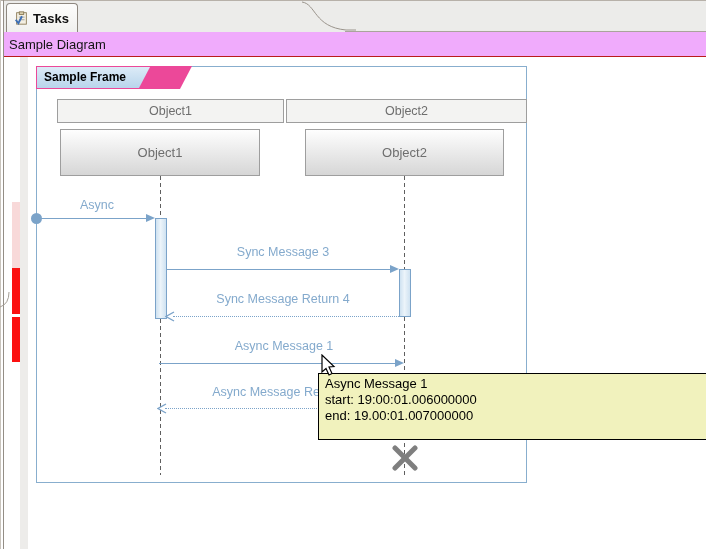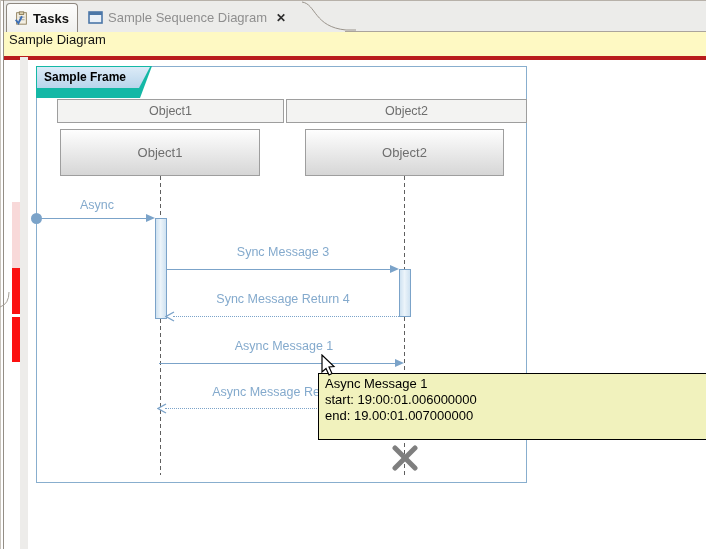--- a/index.html
+++ b/index.html
@@ -25,36 +25,36 @@
   }
   .tab.active .tab-label{font-size:13px;font-weight:bold;color:#111;}
   .tab.inactive{left:80px;width:216px;padding:0 4px;}
   .tab.inactive .tab-label{font-size:13px;color:#8f8f8f;}
   .tab-close{font-size:12px;font-weight:bold;color:#2e2e2e;margin-left:4px;cursor:default;line-height:1;}
   .tab-curve{position:absolute;left:296px;top:0;}
 
   
   .toolbar{
     position:absolute;left:4px;top:32px;width:702px;height:24px;
-    background:#fef9c3;border-bottom:4px solid #b91c1c;
-    display:flex;align-items:flex-start;
+    background:#f0abfc;border-bottom:1px solid #b91c1c;
+    display:flex;align-items:center;
   }
   .toolbar-title{font-size:13px;color:#141414;padding-left:5px;}
 
   
   .ruler-band{position:absolute;left:20px;top:57px;width:8px;height:492px;background:#edecea;}
   .marker{position:absolute;left:12px;width:8px;}
   .marker.pink{top:202px;height:66px;background:#f8d9d9;}
   .marker.red1{top:268px;height:46px;background:#fb1010;}
   .marker.red2{top:317px;height:45px;background:#fb1010;}
 
   
   .frame{position:absolute;left:36px;top:66px;width:491px;height:417px;border:1px solid #88aece;box-sizing:border-box;}
-  .frame-tag{position:absolute;left:-1px;top:-1px;width:116px;height:32px;
-    background:#14b8a6;clip-path:polygon(0 0,100% 0,calc(100% - 12px) 100%,0 100%);}
+  .frame-tag{position:absolute;left:-1px;top:-1px;width:116px;height:23px;
+    background:#ec4899;clip-path:polygon(0 0,100% 0,calc(100% - 12px) 100%,0 100%);padding-left:40px;}
   .frame-tag-inner{position:absolute;left:1px;top:1px;width:113px;height:21px;
     background:linear-gradient(#dcebf7,#b9d5ec);clip-path:polygon(0 0,100% 0,calc(100% - 11px) 100%,0 100%);
     font-size:12px;font-weight:bold;color:#000;line-height:21px;padding-left:7px;box-sizing:border-box;}
 
   .col-header{position:absolute;top:32px;height:24px;background:#f3f3f2;border:1px solid #9e9e9e;
     box-sizing:border-box;display:flex;align-items:center;justify-content:center;
     font-size:12.5px;color:#6e6e6e;}
   .col-header.c1{left:20px;width:227px;}
   .col-header.c2{left:249px;width:241px;}
 
@@ -111,28 +111,20 @@
       <svg width="16" height="16" viewBox="0 0 16 16">
         <rect x="3" y="2" width="11" height="13" fill="#f3efe2" stroke="#8a7a55" stroke-width="1"></rect>
         <rect x="6" y="1" width="5" height="3" fill="#d9cfae" stroke="#8a7a55" stroke-width="1"></rect>
         <line x1="5.5" y1="7" x2="12" y2="7" stroke="#9a9a9a" stroke-width="1"></line>
         <line x1="5.5" y1="10" x2="12" y2="10" stroke="#9a9a9a" stroke-width="1"></line>
         <path d="M2 10 L5 14 L9 6" stroke="#3b6eb5" stroke-width="2.2" fill="none"></path>
       </svg>
       <span class="tab-label">Tasks</span>
     </div>
 
-    <div class="tab inactive">
-      <svg width="15" height="13" viewBox="0 0 15 13">
-        <rect x="1" y="1" width="13" height="11" fill="#eaf1f8" stroke="#4b77a8" stroke-width="1.6"></rect>
-        <rect x="1" y="1" width="13" height="3" fill="#4b77a8"></rect>
-      </svg>
-      <span class="tab-label">Sample Sequence Diagram</span>
-      <span class="tab-close">✕</span>
-    </div>
 
     <svg class="tab-curve" width="56" height="31">
       <path d="M2 1 C16 3 14 26 46 29 L56 29" stroke="#9a948c" fill="none" stroke-width="1"></path>
     </svg>
   </div>
 
   <div class="toolbar">
     <span class="toolbar-title">Sample Diagram</span>
   </div>
 

